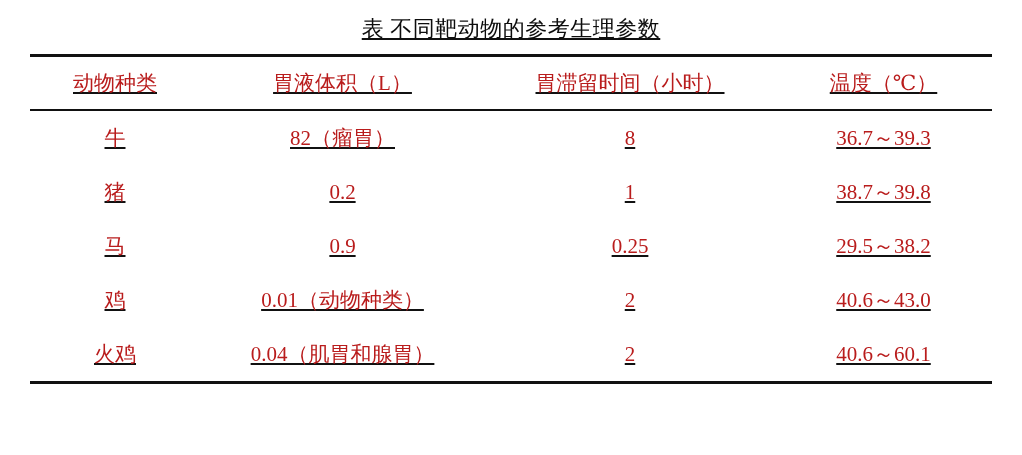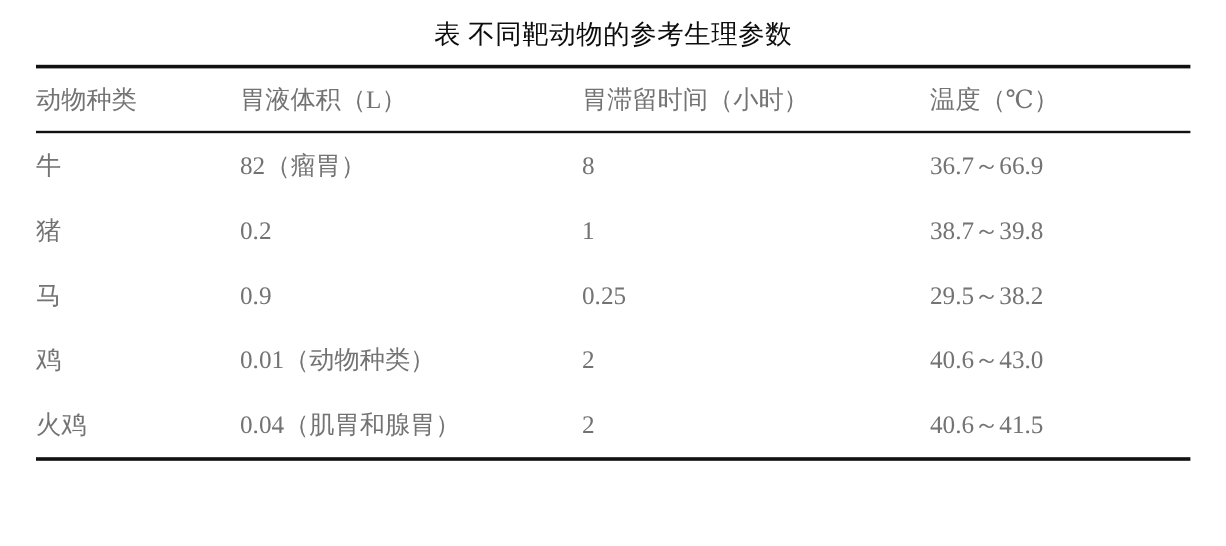--- a/index.html
+++ b/index.html
@@ -13,39 +13,40 @@
     font-family: "Liberation Serif", "DejaVu Serif", serif;
     color: #111111;
     overflow: hidden;
   }
   .page {
     box-sizing: border-box;
     width: 1022px;
     height: 455px;
     padding: 10px 30px 0 30px;
     background: #ffffff;
+    text-decoration: underline;
   }
   .table-caption {
     text-align: center;
     font-size: 22px;
     letter-spacing: 0.5px;
     padding: 4px 0 10px 0;
     color: #0d0d0d;
   }
   table.phys-table {
     width: 962px;
     border-collapse: collapse;
     table-layout: fixed;
   }
   table.phys-table td,
   table.phys-table th {
     font-weight: normal;
-    text-align: left;
+    text-align: center;
     font-size: 21px;
-    color: #737373;
+    color: #b91c1c;
     padding: 0;
   }
   thead th {
     height: 52px;
     vertical-align: middle;
     font-size: 21px;
     border-top: 3.5px solid #111111;
     border-bottom: 2px solid #111111;
   }
   tbody td {
@@ -80,21 +81,21 @@
         <th>胃液体积（L）</th>
         <th>胃滞留时间（小时）</th>
         <th>温度（℃）</th>
       </tr>
     </thead>
     <tbody>
       <tr>
         <td>牛</td>
         <td>82（瘤胃）</td>
         <td>8</td>
-        <td>36.7～66.9</td>
+        <td>36.7～39.3</td>
       </tr>
       <tr>
         <td>猪</td>
         <td>0.2</td>
         <td>1</td>
         <td>38.7～39.8</td>
       </tr>
       <tr>
         <td>马</td>
         <td>0.9</td>
@@ -104,18 +105,18 @@
       <tr>
         <td>鸡</td>
         <td>0.01（动物种类）</td>
         <td>2</td>
         <td>40.6～43.0</td>
       </tr>
       <tr>
         <td>火鸡</td>
         <td>0.04（肌胃和腺胃）</td>
         <td>2</td>
-        <td>40.6～41.5</td>
+        <td>40.6～60.1</td>
       </tr>
     </tbody>
   </table>
 
 </div>
 
 </body></html>

